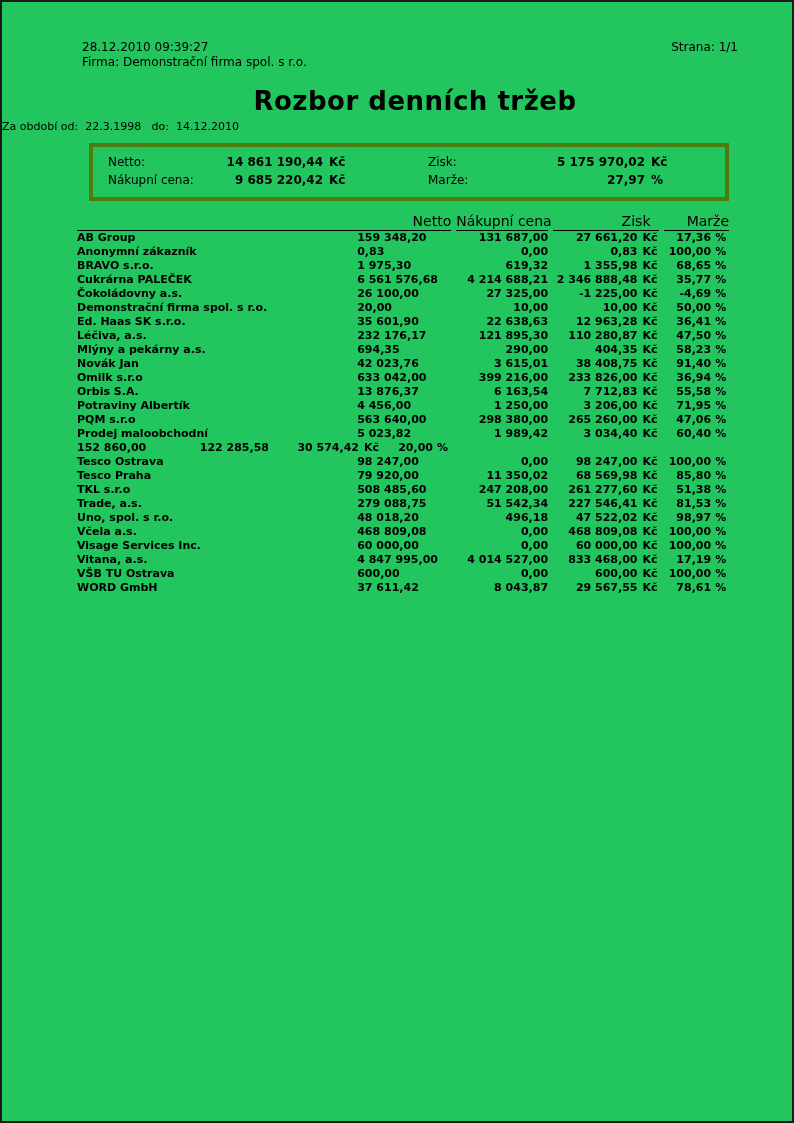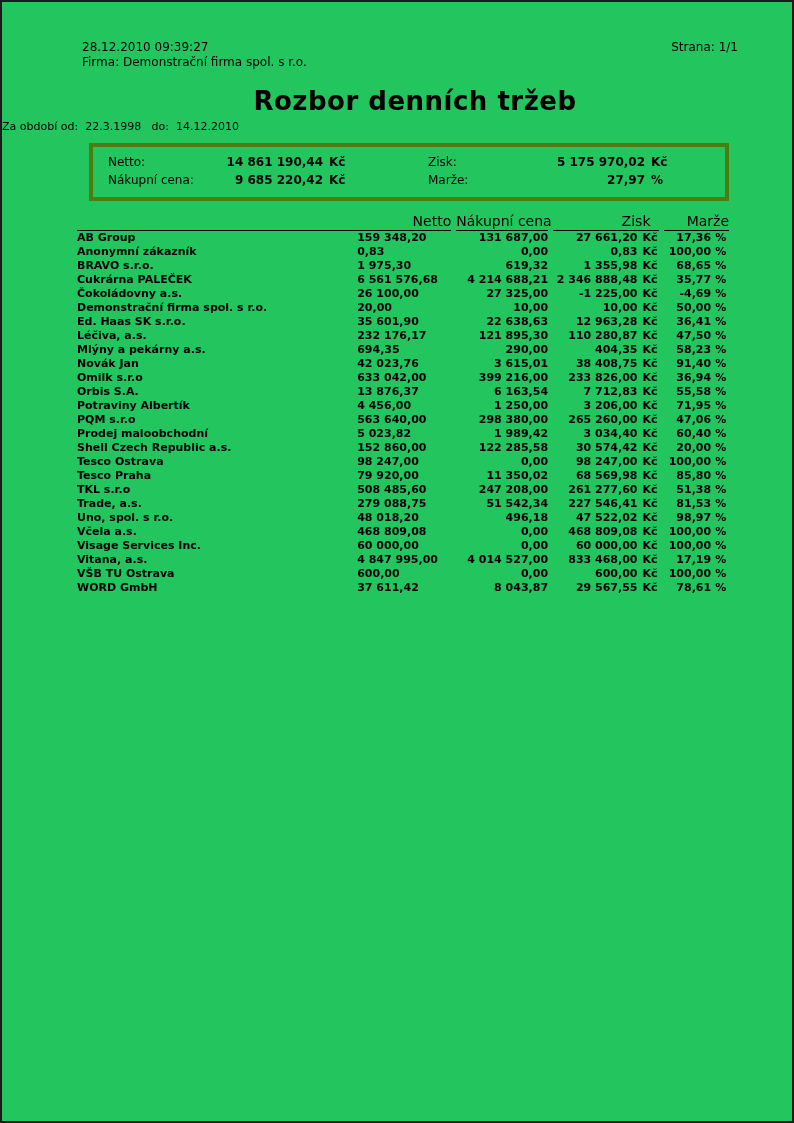--- a/index.html
+++ b/index.html
@@ -236,21 +236,20 @@
         <div class="trow">
           <div class="c c-name">Prodej maloobchodní</div>
           <div class="c c-netto">5 023,82</div>
           <div class="c c-nakup">1 989,42</div>
           <div class="c c-zisknum">3 034,40</div>
           <div class="c c-ziskunit">Kč</div>
           <div class="c c-marzenum">60,40</div>
           <div class="c c-marzeunit">%</div>
         </div>
         <div class="trow">
-          <div class="c c-name">Shell Czech Republic a.s.</div>
           <div class="c c-netto">152 860,00</div>
           <div class="c c-nakup">122 285,58</div>
           <div class="c c-zisknum">30 574,42</div>
           <div class="c c-ziskunit">Kč</div>
           <div class="c c-marzenum">20,00</div>
           <div class="c c-marzeunit">%</div>
         </div>
         <div class="trow">
           <div class="c c-name">Tesco Ostrava</div>
           <div class="c c-netto">98 247,00</div>

